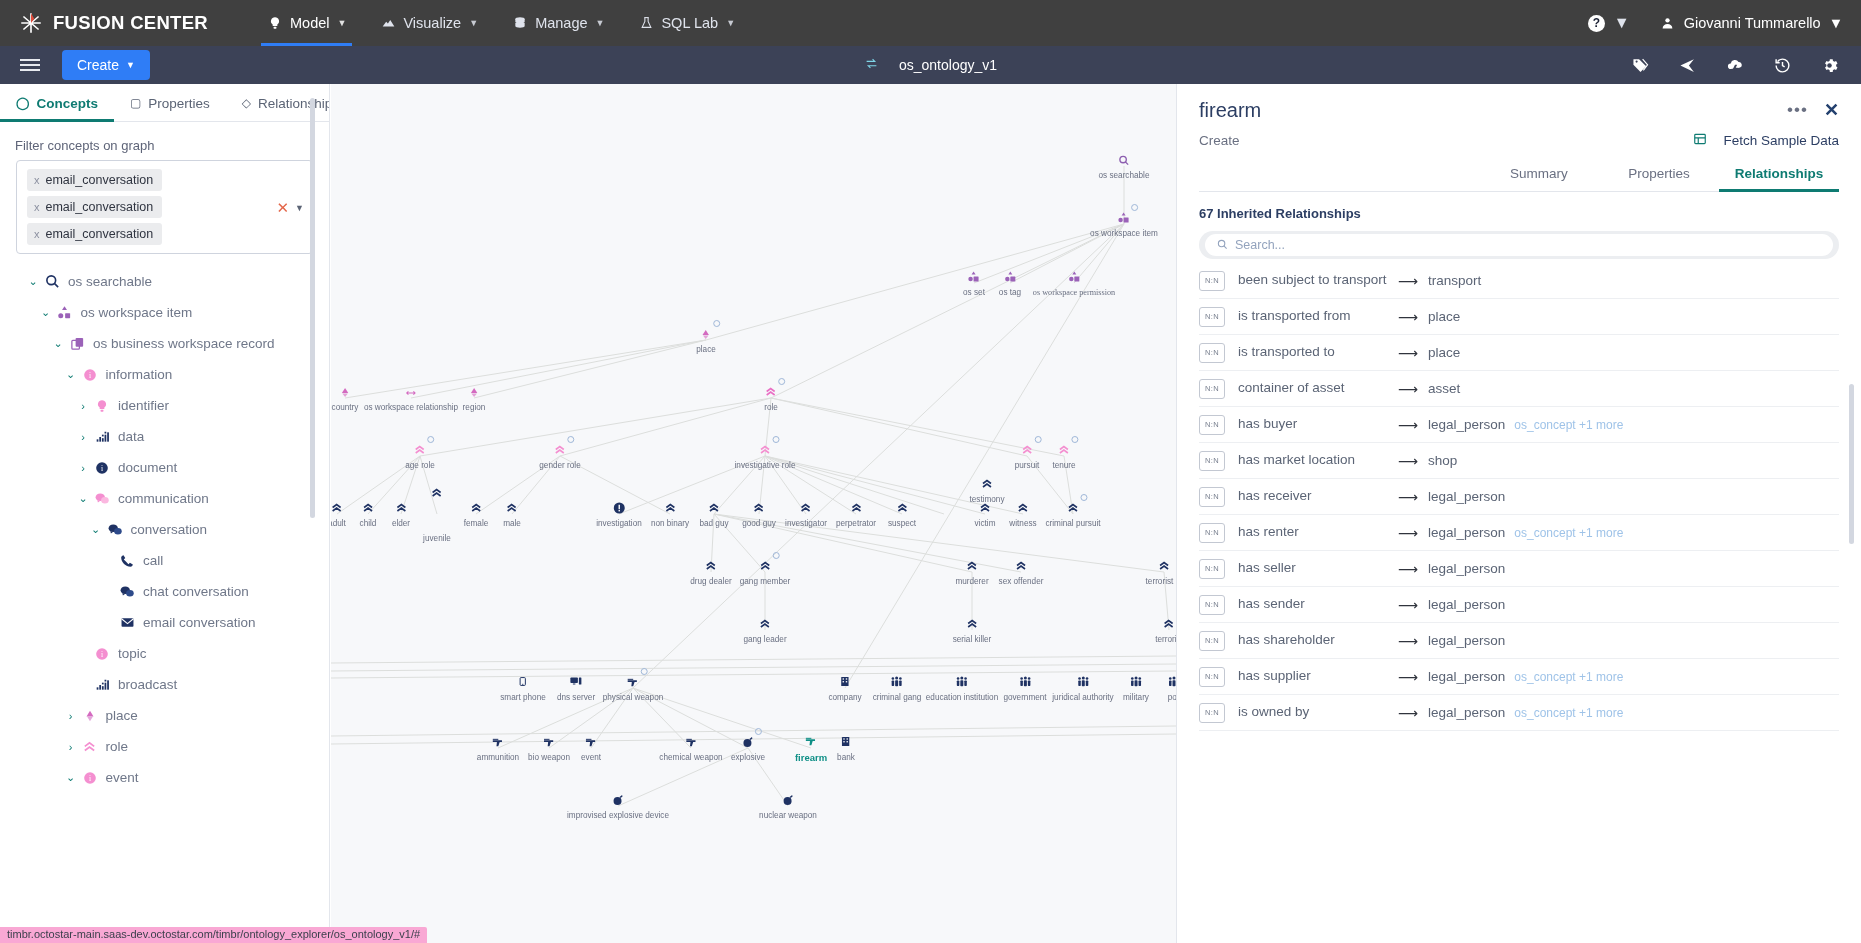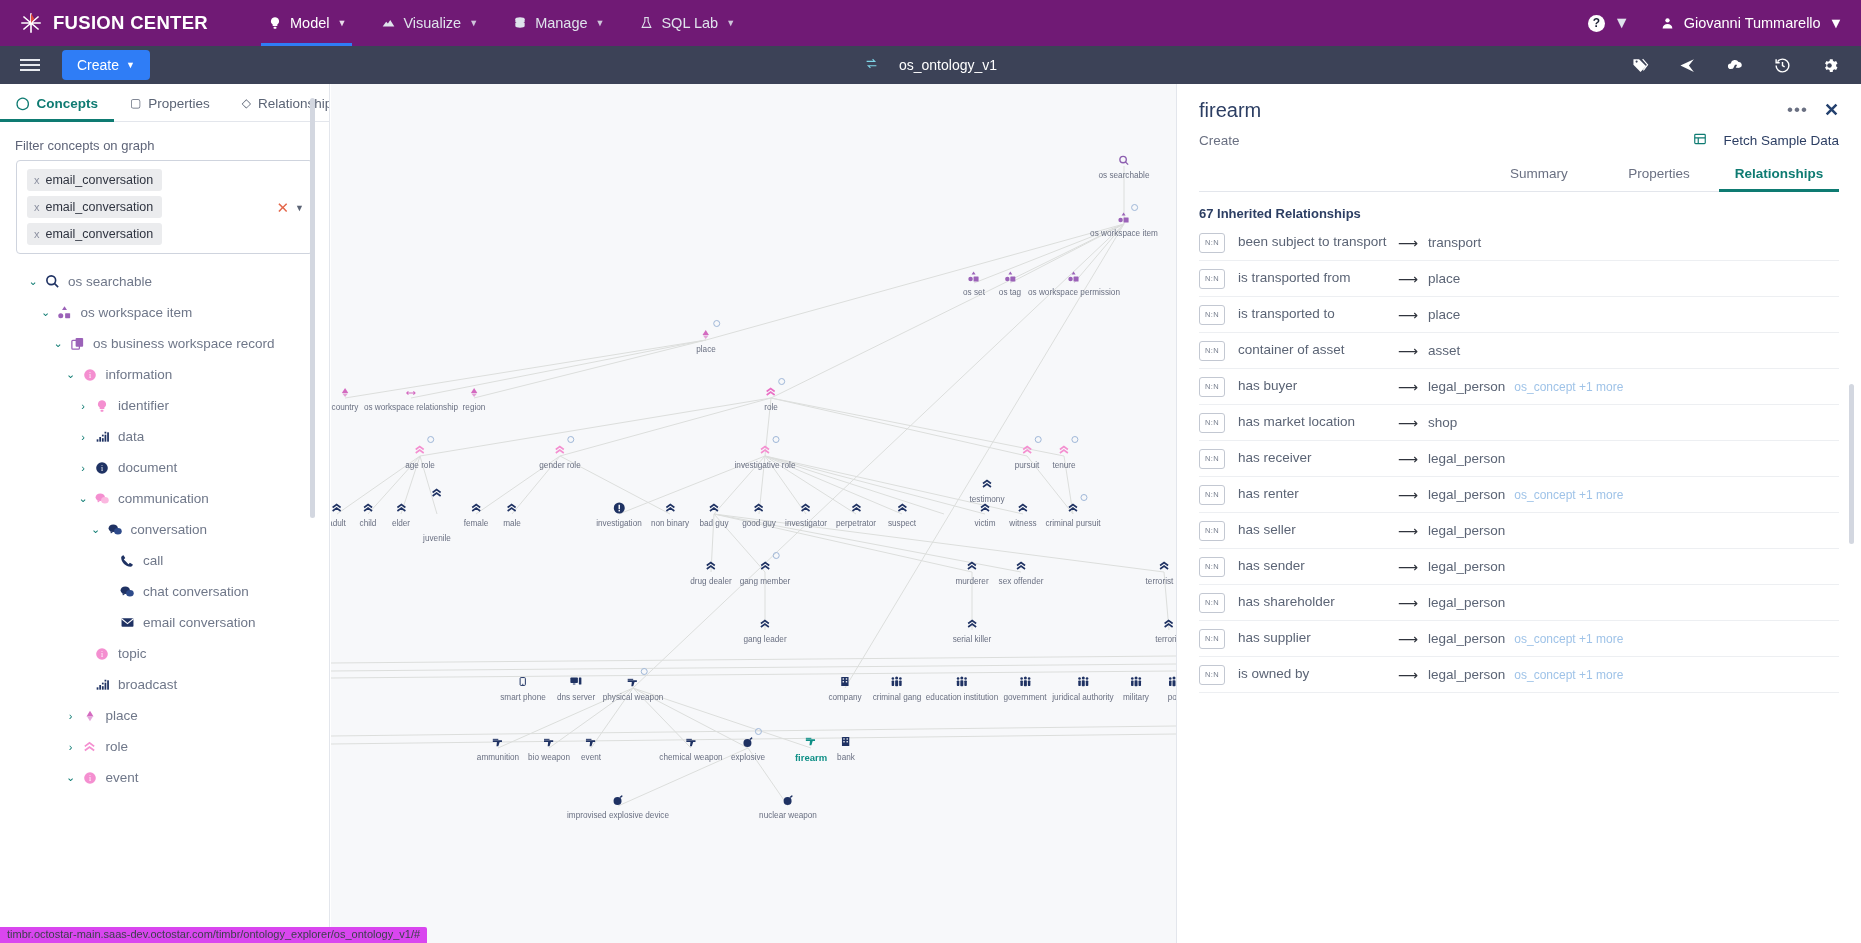--- a/index.html
+++ b/index.html
@@ -7,21 +7,21 @@
     width: 1861px; height: 943px;
     font-family: "Liberation Sans", sans-serif;
     background: #ffffff;
     overflow: hidden;
   }
   #app { position: relative; width: 1861px; height: 943px; }
 
   
   .topnav {
     position: absolute; top: 0; left: 0; width: 1861px; height: 46px;
-    background: #701a75; display: flex; align-items: center;
+    background: #404040; display: flex; align-items: center;
   }
   .brand { display: flex; align-items: center; gap: 9px; padding-left: 18px; }
   .brand-mark { width: 26px; height: 26px; position: relative; }
   .brand-text {
     color: #ffffff; font-size: 18.5px; font-weight: bold; letter-spacing: 0.3px;
     font-family: "Liberation Sans", sans-serif;
   }
   .nav-items { display: flex; align-items: center; height: 46px; margin-left: 42px; }
   .nav-item {
     display: flex; align-items: center; gap: 7px; height: 46px;
@@ -195,21 +195,21 @@
   .rel-target { color: #5b6475; }
   .rel-extra { color: #9fc3e8; font-size: 12px; margin-left: 9px; }
   .rp-scroll {
     position: absolute; right: 7px; top: 300px; width: 5px; height: 160px;
     background: #d3d7e0; border-radius: 3px;
   }
 
   
   .statusbar {
     position: absolute; left: 0; bottom: 0; height: 16px;
-    background: #d946ef; color: #3a3f4b; font-size: 11px;
+    background: #f9a8d4; color: #3a3f4b; font-size: 11px;
     padding: 1px 7px 0 7px; border-top-right-radius: 2px;
     white-space: nowrap;
   }
 </style>
 </head>
 <body>
 
 <div id="app">
 
   <div class="topnav">
@@ -645,21 +645,21 @@
           <span class="glabel">os set</span>
         </div>
         <div class="gnode" style="left: 679px; top: 199px;">
           <span class="gdot"><svg width="13" height="12" viewBox="0 0 24 24" fill="#9b62b8">
               <path d="M12 1l4 6H8z"></path>
               <circle cx="6" cy="16" r="4.5"></circle>
               <rect x="12" y="11" width="10" height="10" rx="1"></rect>
             </svg></span>
           <span class="glabel">os tag</span>
         </div>
-        <div class="gnode" style="left: 743px; top: 199px;">
+        <div class="gnode" style="left: 743px; top: 199px; font-family: Liberation Serif, serif;">
           <span class="gdot"><svg width="13" height="12" viewBox="0 0 24 24" fill="#9b62b8">
               <path d="M12 1l4 6H8z"></path>
               <circle cx="6" cy="16" r="4.5"></circle>
               <rect x="12" y="11" width="10" height="10" rx="1"></rect>
             </svg></span>
           <span class="glabel">os workspace permission</span>
         </div>
         <div class="gnode" style="left: 375px; top: 256px;">
           <span class="gdot"><svg width="13" height="11" viewBox="0 0 24 24" fill="#d46ac0">
               <path d="M12 2l7 11H5z"></path>
@@ -1095,20 +1095,33 @@
       </div>
       <div class="rp-tabs">
         <div class="rp-tab"><span>Summary</span></div>
         <div class="rp-tab"><span>Properties</span></div>
         <div class="rp-tab active"><span>Relationships</span></div>
       </div>
     </div>
 
     <div class="rp-count">67 Inherited Relationships</div>
 
+    <div class="rp-search-wrap">
+      <div class="rp-search">
+        <div class="rp-search-inner">
+          <span class="s-ico">
+            <svg width="11" height="11" viewBox="0 0 24 24" fill="none" stroke="#93a3bd" stroke-width="2.4">
+                <circle cx="10" cy="10" r="7"></circle>
+                <path d="M15 15l6 6"></path>
+              </svg>
+          </span>
+          <span class="s-ph">Search...</span>
+        </div>
+      </div>
+    </div>
 
     <div class="rel-list" id="rel-list">
         <div class="rel-row">
           <span class="card-badge">N:N</span>
           <span class="rel-name">been subject to transport</span>
           <span class="rel-arrow">⟶</span>
           <span class="rel-target">transport</span>
         </div>
         <div class="rel-row">
           <span class="card-badge">N:N</span>

